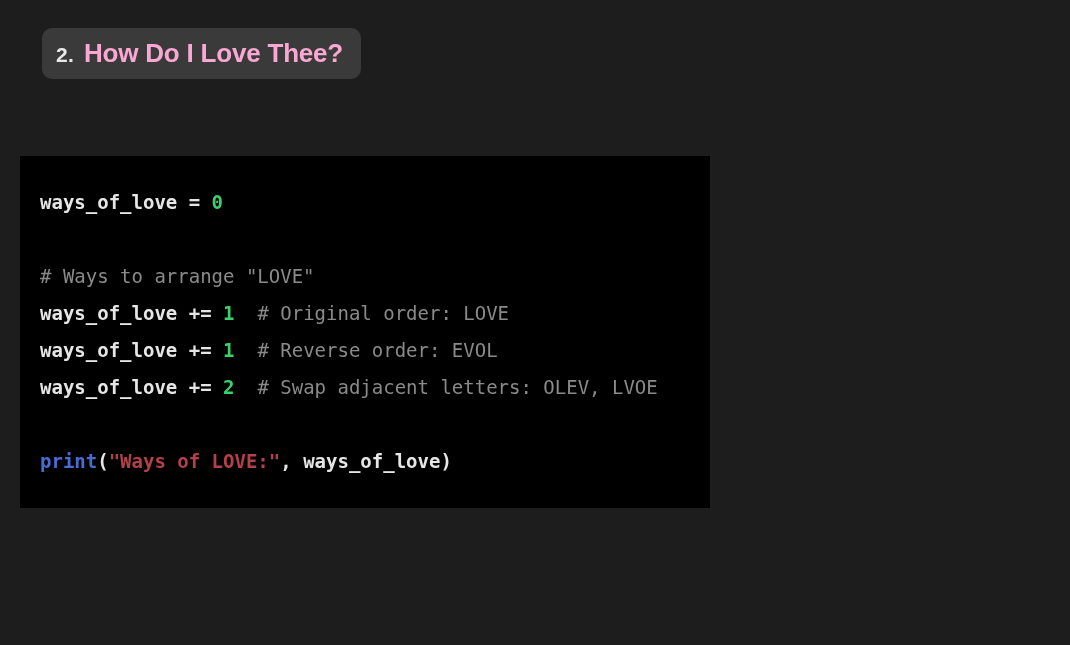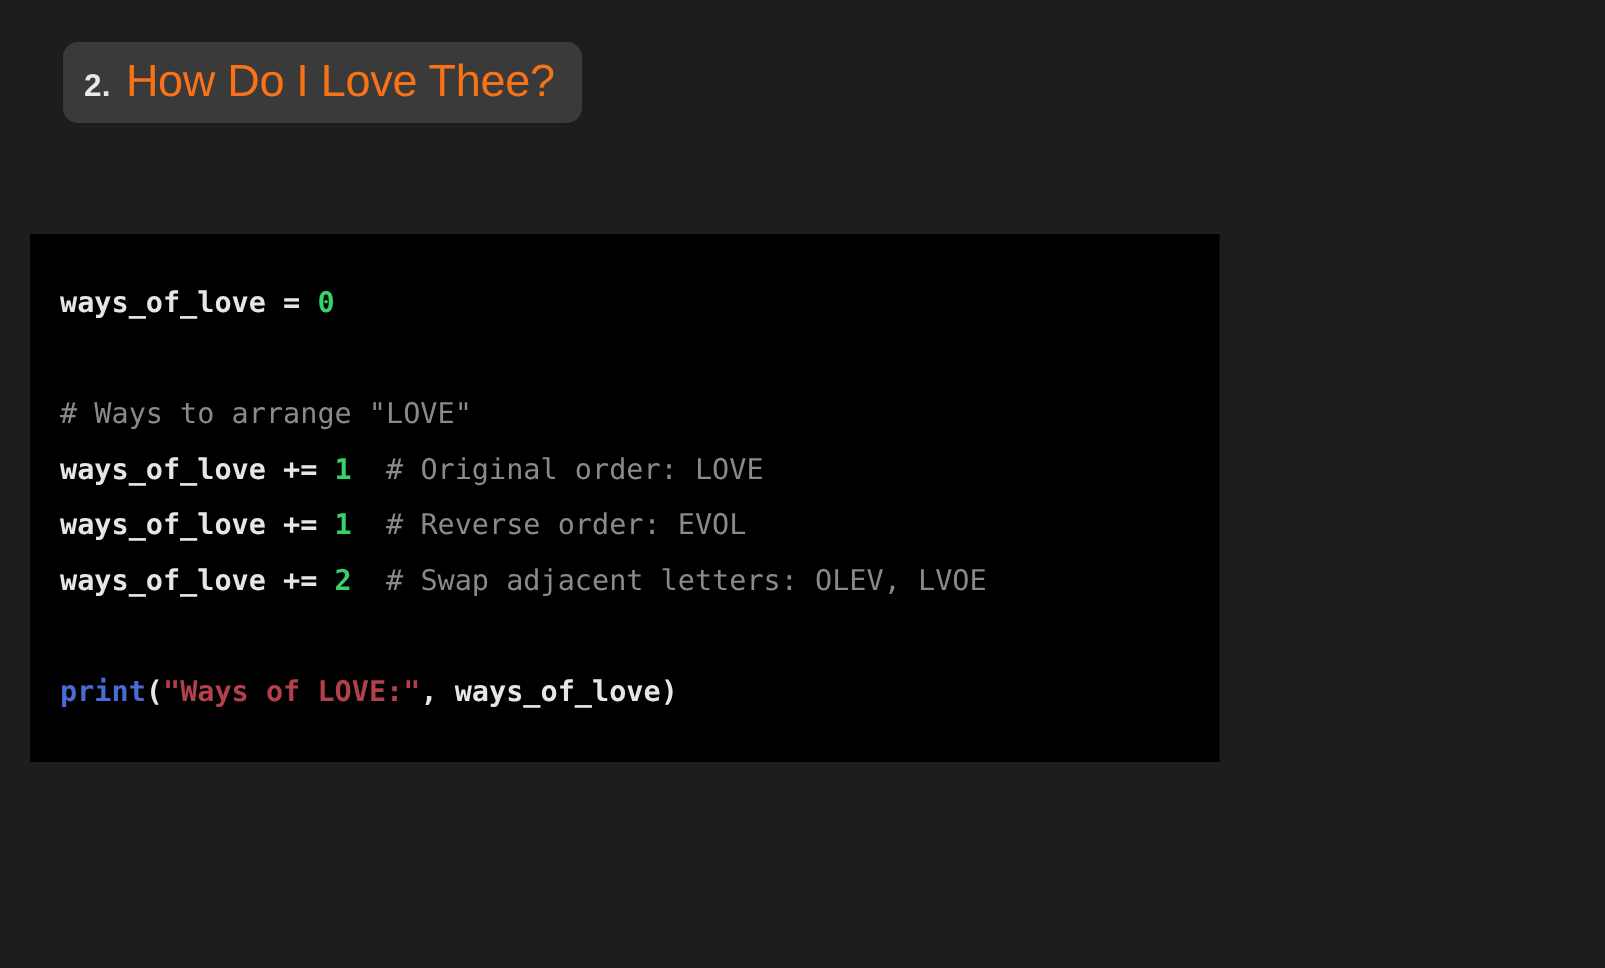--- a/index.html
+++ b/index.html
@@ -21,30 +21,30 @@
     align-items: baseline;
     gap: 10px;
   }
   .heading-num {
     color: #e8e8e8;
     font-size: 21px;
     font-weight: 600;
     letter-spacing: 0.2px;
   }
   .heading-title {
-    color: #f97316;
-    font-size: 30px;
-    font-weight: 400;
+    color: #f9a8d4;
+    font-size: 26px;
+    font-weight: 700;
     letter-spacing: -0.2px;
   }
   .code-block {
     position: absolute;
     top: 156px;
     left: 20px;
-    width: 793px;
+    width: 690px;
     background: #000000;
     padding: 28px 20px 28px 20px;
     font-family: "Menlo", "Consolas", "DejaVu Sans Mono", monospace;
     font-size: 19px;
     line-height: 1.95;
     white-space: pre;
     color: #e6e6e6;
   }
   .tok-ident   { color: #e6e6e6; font-weight: 600; }
   .tok-op      { color: #e6e6e6; font-weight: 600; }

